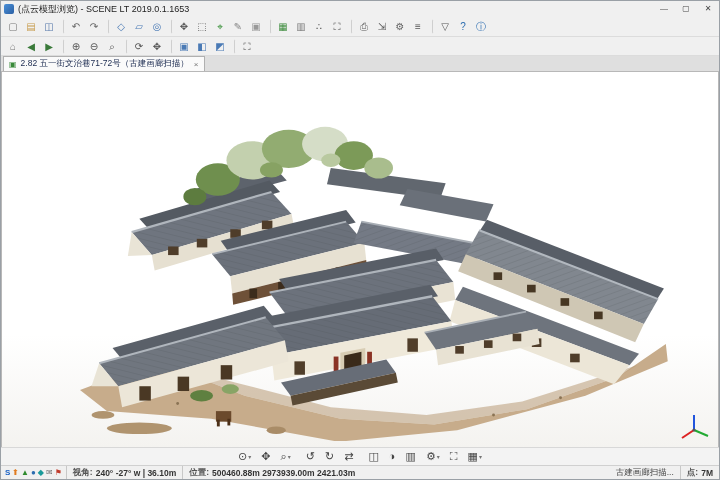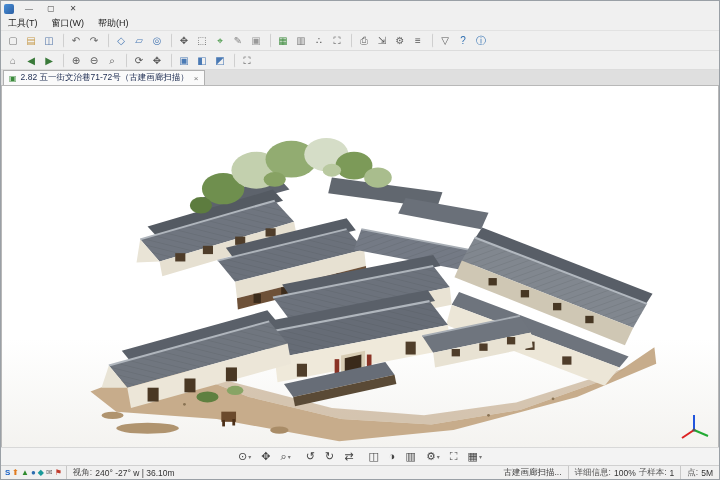--- a/index.html
+++ b/index.html
@@ -33,45 +33,40 @@
   .gizmo{position:absolute;right:6px;bottom:3px;}
   
   .navbar{height:17px;background:#f3f3f3;border-top:1px solid #d8d8d8;display:flex;align-items:center;justify-content:center;flex:0 0 auto;}
   .navbtn{display:flex;align-items:center;gap:1px;padding:0 4px;height:15px;border:1px solid transparent;border-radius:2px;color:#444;}
   .navbtn .g{font-size:11px;line-height:15px;}
   .caret{font-size:6px;color:#777;}
   
   .statusbar{height:13px;background:#f0f0f0;border-top:1px solid #d0d0d0;display:flex;align-items:center;font-size:8.5px;color:#333;flex:0 0 auto;white-space:nowrap;}
   .st-icons{display:flex;align-items:center;gap:2px;padding:0 4px;}
   .st-ic{font-size:8px;font-weight:bold;line-height:12px;}
-  .seg{display:flex;align-items:center;gap:3px;padding:0 6px;border-left:1px solid #c8c8c8;height:100%;}
+  .seg{display:flex;align-items:center;gap:3px;padding:0 6px;border-left:1px solid #c8c8c8;height:100%;font-weight:bold;}
   .seg .lbl{color:#555;}
   .spacer{flex:1;}
   .loading{color:#444;padding:0 6px;}
 </style>
 </head>
 <body>
 
 <div class="app">
 
   <div class="titlebar">
     <span class="appicon"></span>
+    <span class="titletext">(点云模型浏览) - SCENE LT 2019.0.1.1653</span>
     <span class="winbtns">
       <span class="winbtn">—</span>
       <span class="winbtn">▢</span>
       <span class="winbtn">✕</span>
     </span>
   </div>
 
-  <div class="menubar">
-
-  <span class="menuitem"><span>工具(T)</span></span>
-      <span class="menuitem"><span>窗口(W)</span></span>
-      <span class="menuitem"><span>帮助(H)</span></span>
-    </div>
 
   <div class="toolbar t1">
 
   <span class="tbi">
         <span class="g" style="color: rgb(119, 119, 119);">▢</span>
       </span>
       <span class="tbi">
         <span class="g" style="color: rgb(199, 155, 74);">▤</span>
       </span>
       <span class="tbi">
@@ -388,27 +383,25 @@
         <span class="st-ic"><span style="color: rgb(46, 139, 46);">▲</span></span>
         <span class="st-ic"><span style="color: rgb(43, 108, 176);">●</span></span>
         <span class="st-ic"><span style="color: rgb(26, 154, 154);">◆</span></span>
         <span class="st-ic"><span style="color: rgb(119, 119, 119);">✉</span></span>
         <span class="st-ic"><span style="color: rgb(192, 58, 43);">⚑</span></span>
       </span>
     <span class="seg">
       <span class="lbl">视角:</span>
       <span>240° -27° w |  36.10m</span>
     </span>
+    <span class="seg">
+      <span class="lbl">位置:</span>
+      <span>500460.88m 2973939.00m 2421.03m</span>
+    </span>
     <span class="spacer"></span>
     <span class="loading">古建画廊扫描...</span>
     <span class="seg">
-      <span class="lbl">详细信息:</span>
-      <span>100%</span>
-      <span class="lbl">子样本:</span>
-      <span>1</span>
-    </span>
-    <span class="seg">
       <span class="lbl">点:</span>
-      <span>5M</span>
+      <span>7M</span>
     </span>
   </div>
 
 </div>
 
 </body></html>

